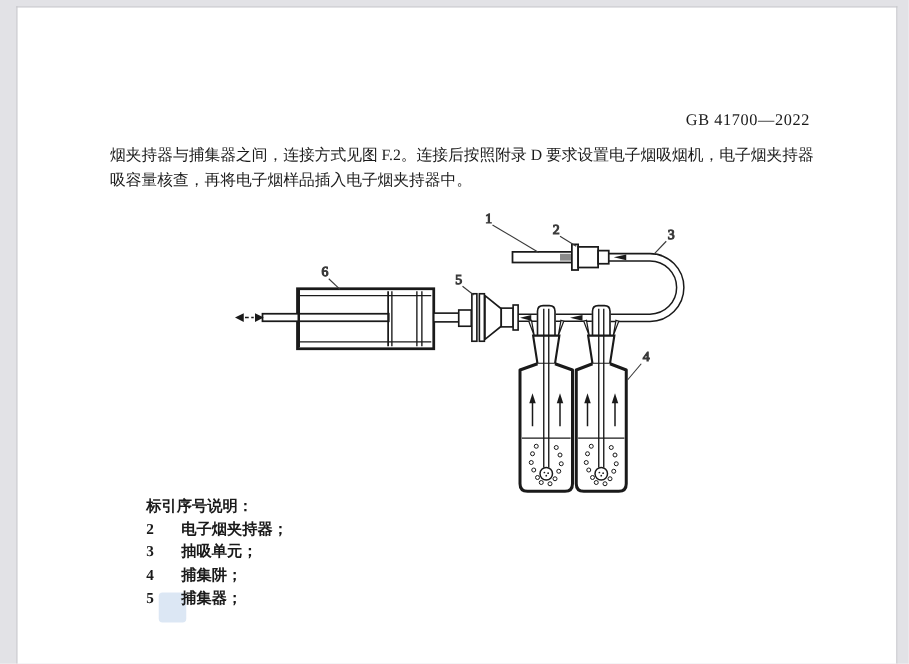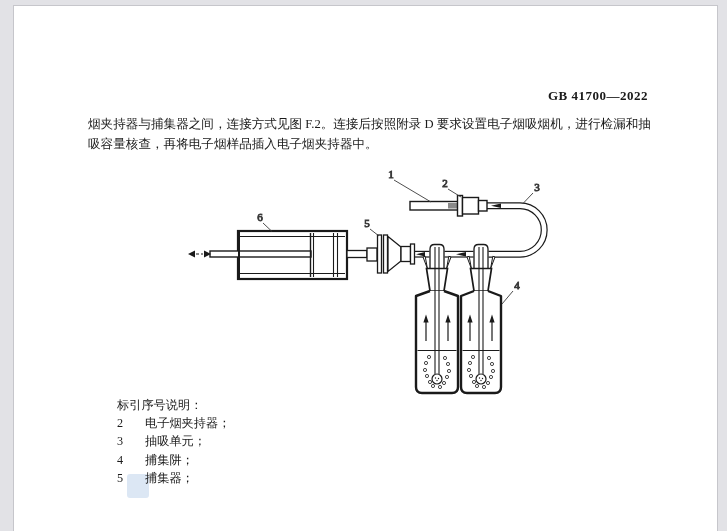--- a/index.html
+++ b/index.html
@@ -8,51 +8,51 @@
     background:#e2e2e6;
     font-family:"Liberation Serif","DejaVu Serif",serif;
     color:#1a1a1a;
   }
   .page{
     position:absolute;left:13px;top:5px;width:705px;height:526px;
     background:#ffffff;border:1px solid #c6c6cb;border-bottom:none;box-sizing:border-box;
   }
   .doc-header{
     position:absolute;top:88px;right:79px;
-    font-size:13px;font-weight:bold;letter-spacing:.5px;white-space:nowrap;
+    font-size:13px;font-weight:normal;letter-spacing:.5px;white-space:nowrap;
   }
   .body-paragraph{
     position:absolute;left:88px;top:115px;width:570px;
     font-size:12.6px;line-height:19.5px;
   }
   .body-paragraph .tline{white-space:nowrap;}
   .diagram-svg{position:absolute;left:0;top:0;width:727px;height:531px;}
   .legend{
     position:absolute;left:117px;top:396px;font-size:12.2px;line-height:18.2px;
   }
-  .legend .row{white-space:nowrap;}
+  .legend .row{white-space:nowrap;font-weight:bold;}
   .legend .num{display:inline-block;width:28px;}
   .watermark{
     position:absolute;left:127px;top:474px;width:22px;height:24px;
     background:rgba(130,170,215,.28);border-radius:3px;
   }
   svg text.callout{
     font-family:"Liberation Serif","DejaVu Serif",serif;
     font-size:11px;fill:#1a1a1a;text-anchor:middle;
   }
 </style>
 </head>
 <body>
 
 <div class="page"></div>
 
 <div class="doc-header">GB 41700—2022</div>
 
 <div class="body-paragraph">
-  <div class="tline">烟夹持器与捕集器之间，连接方式见图 F.2。连接后按照附录 D 要求设置电子烟吸烟机，进行检漏和抽</div>
+  <div class="tline">烟夹持器与捕集器之间，连接方式见图 F.2。连接后按照附录 D 要求设置电子烟吸烟机，电子烟夹持器</div>
   <div class="tline">吸容量核查，再将电子烟样品插入电子烟夹持器中。</div>
 </div>
 
 <svg class="diagram-svg" viewBox="0 0 727 531" stroke-linecap="butt">
 
   <g stroke="#1a1a1a" fill="none">
     <rect x="238" y="231" width="109" height="48" fill="#ffffff" stroke-width="2.2"></rect>
     <line x1="240" y1="236.5" x2="345" y2="236.5" stroke-width="1"></line>
     <line x1="240" y1="273.5" x2="345" y2="273.5" stroke-width="1"></line>
     <rect x="210" y="251" width="101" height="6" fill="#ffffff" stroke-width="1.4"></rect>

